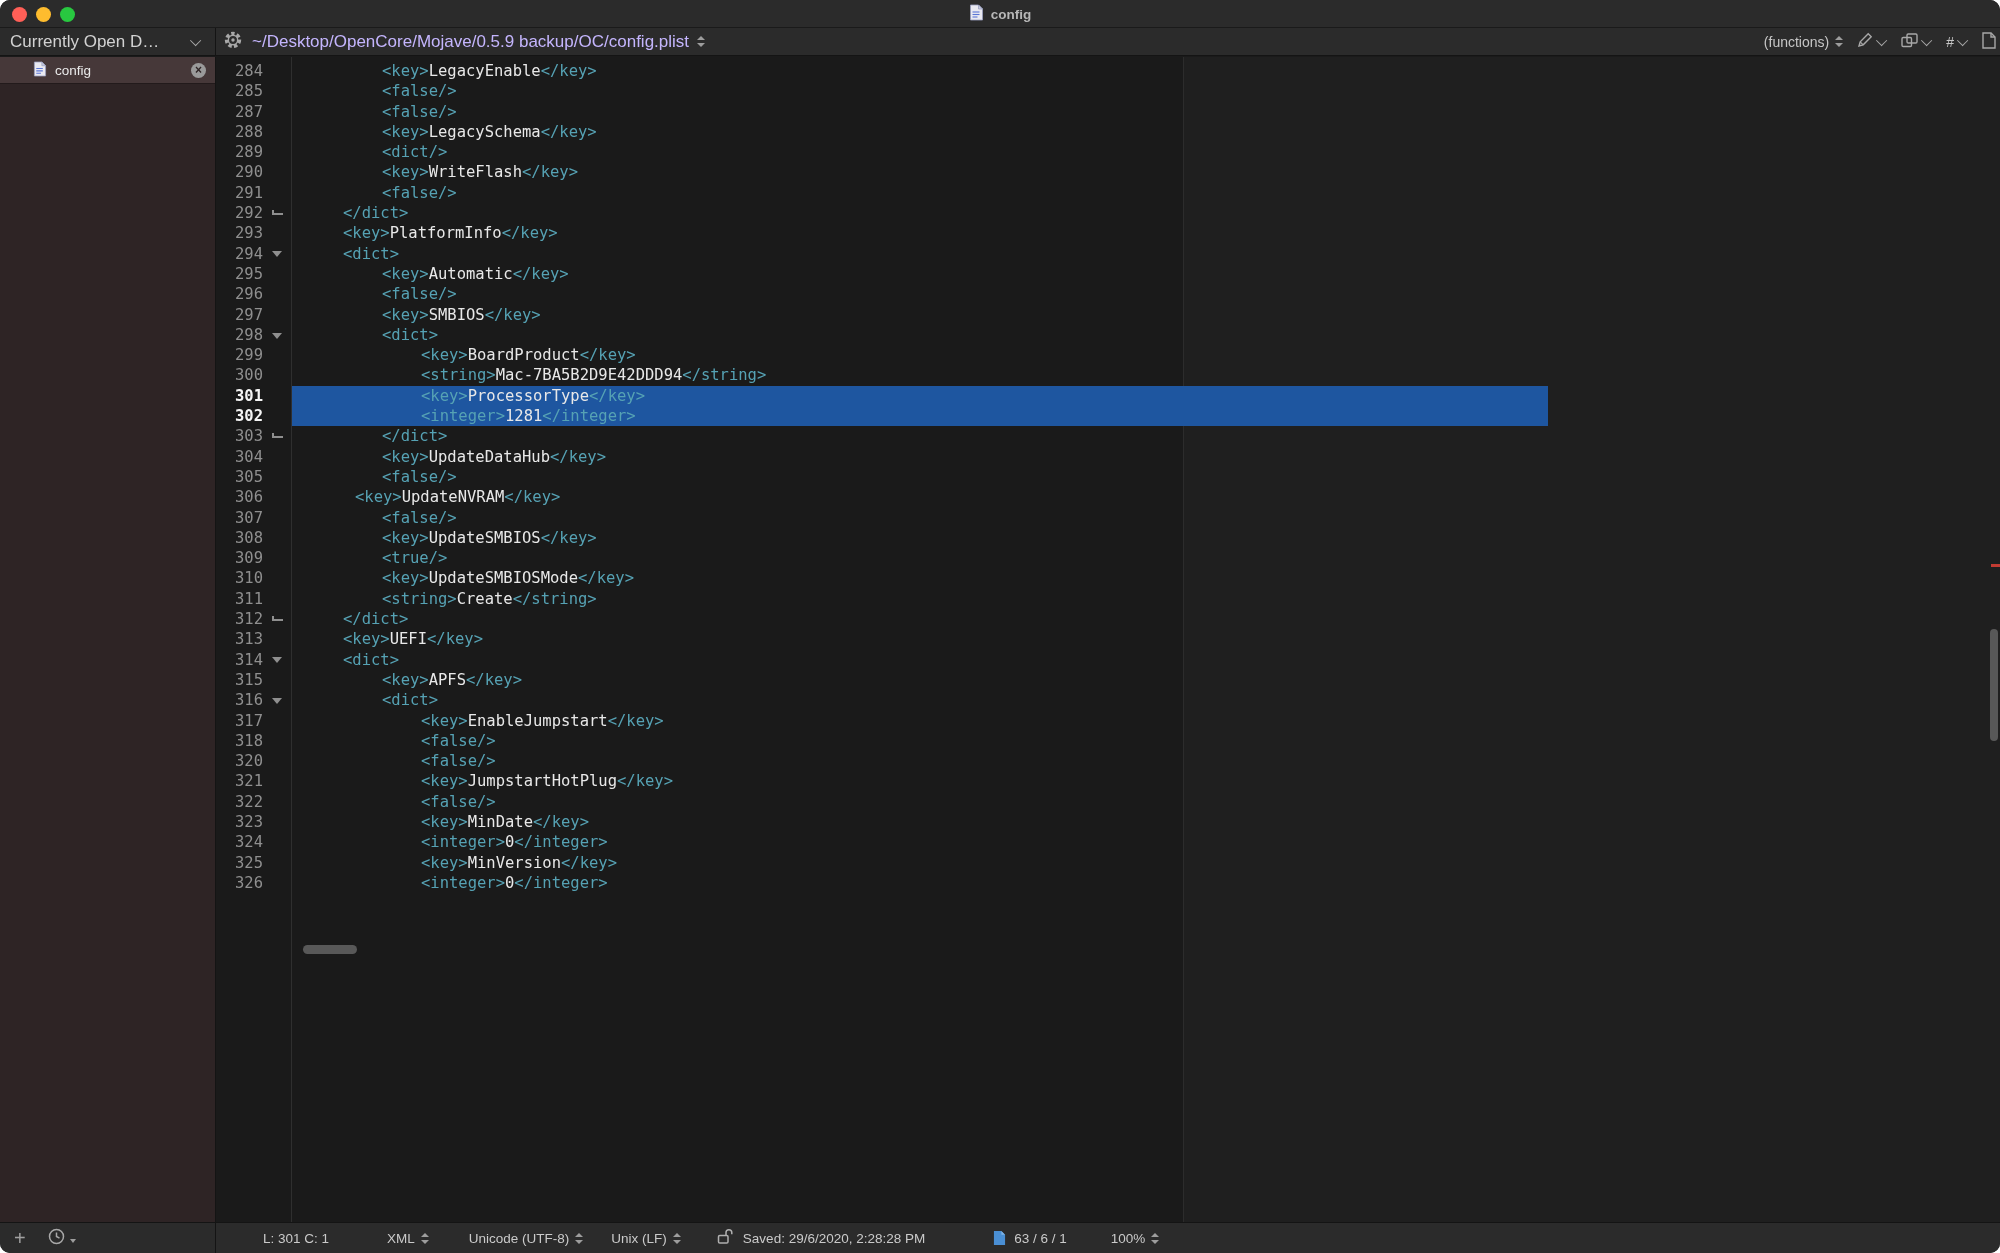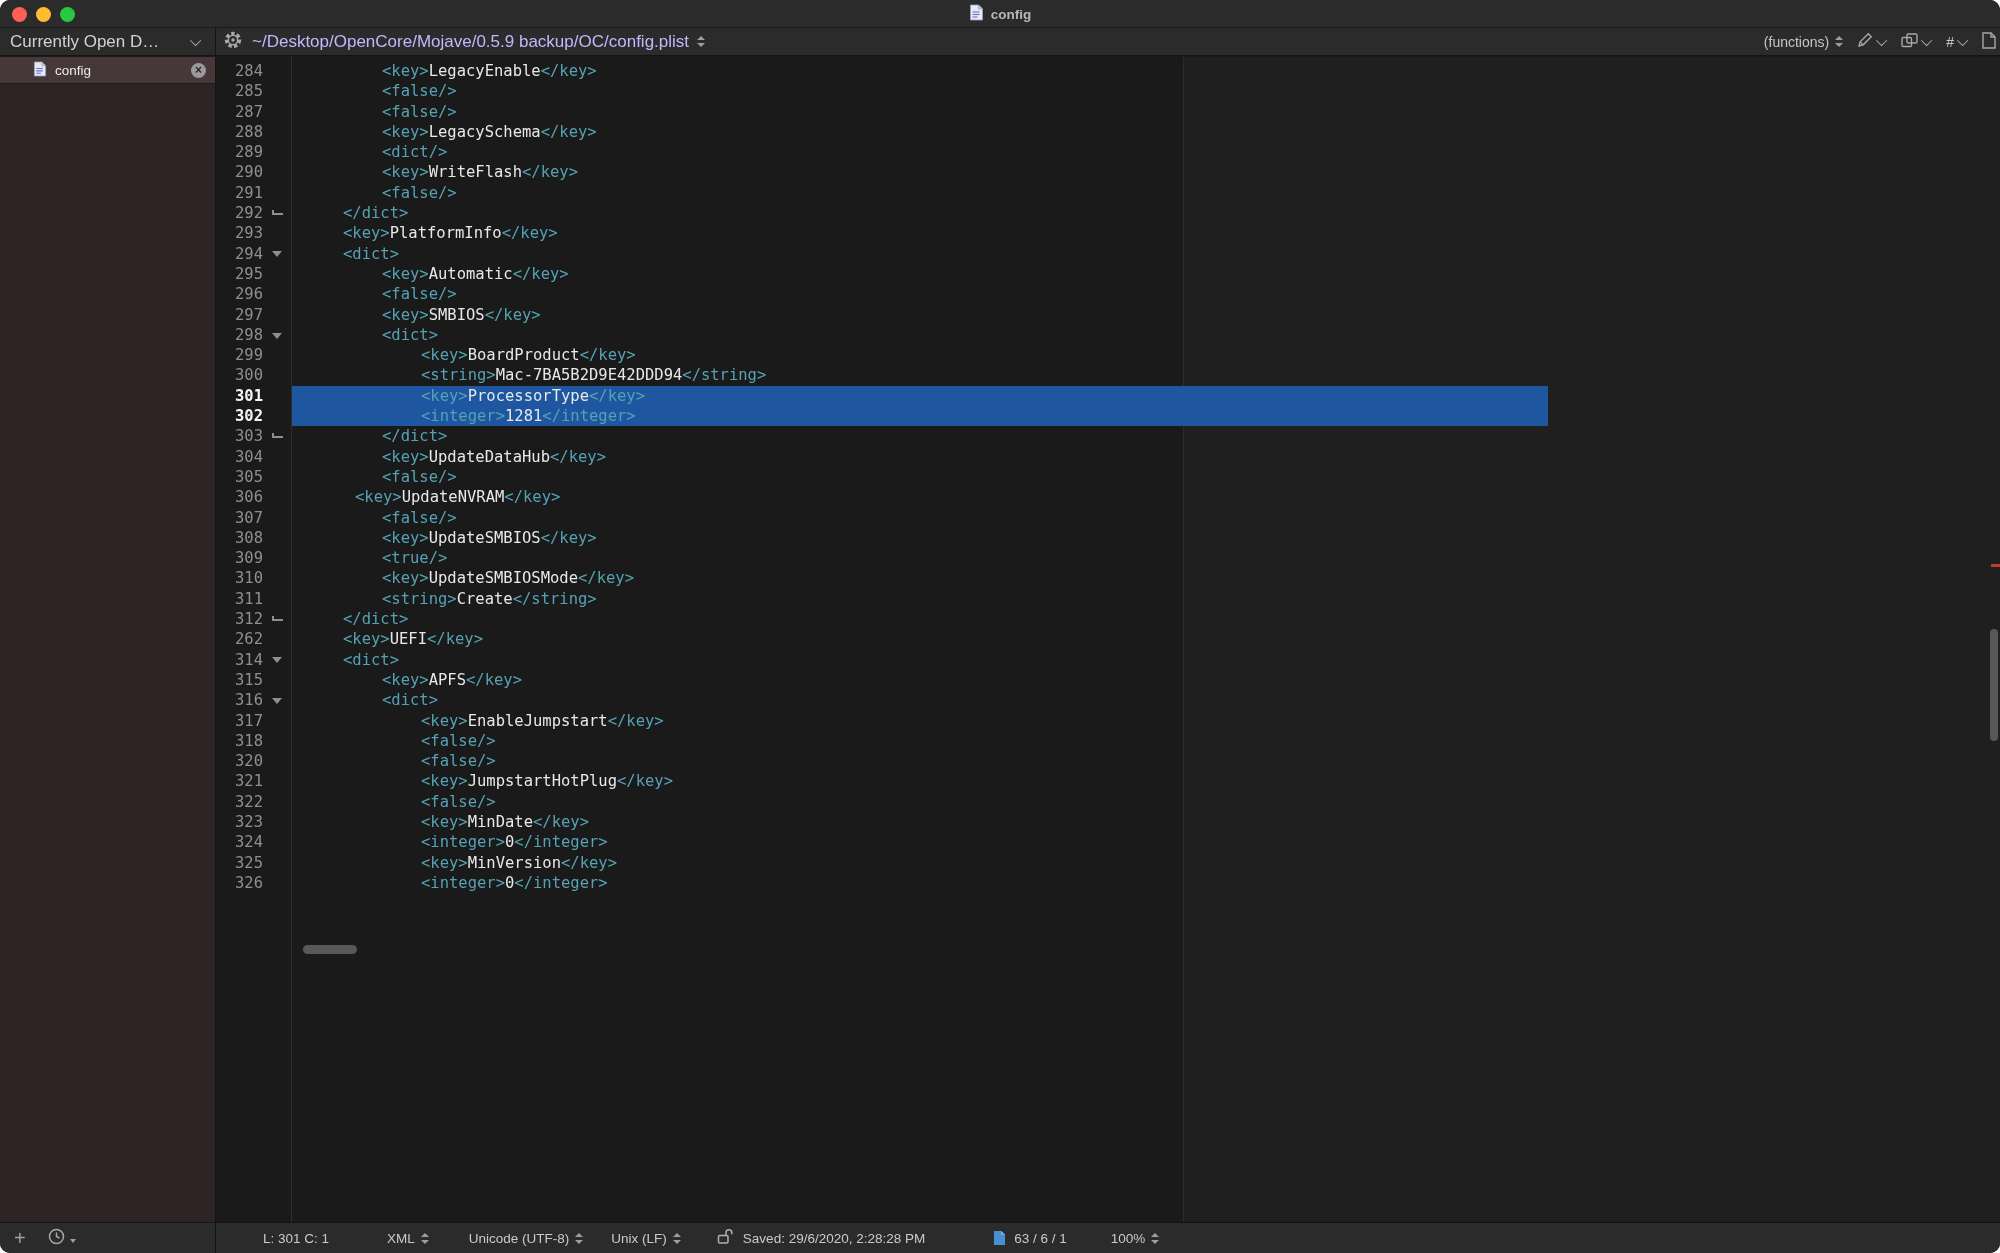--- a/index.html
+++ b/index.html
@@ -218,21 +218,21 @@
         <div class="line"><span class="ln">303</span><span class="fold"><i class="endmark"></i></span><span class="code" style="padding-left: 91px;"><span class="tag">&lt;/dict&gt;</span></span></div>
         <div class="line"><span class="ln">304</span><span class="fold"></span><span class="code" style="padding-left: 91px;"><span class="tag">&lt;key&gt;</span><span class="val">UpdateDataHub</span><span class="tag">&lt;/key&gt;</span></span></div>
         <div class="line"><span class="ln">305</span><span class="fold"></span><span class="code" style="padding-left: 91px;"><span class="tag">&lt;false/&gt;</span></span></div>
         <div class="line"><span class="ln">306</span><span class="fold"></span><span class="code" style="padding-left: 64px;"><span class="tag">&lt;key&gt;</span><span class="val">UpdateNVRAM</span><span class="tag">&lt;/key&gt;</span></span></div>
         <div class="line"><span class="ln">307</span><span class="fold"></span><span class="code" style="padding-left: 91px;"><span class="tag">&lt;false/&gt;</span></span></div>
         <div class="line"><span class="ln">308</span><span class="fold"></span><span class="code" style="padding-left: 91px;"><span class="tag">&lt;key&gt;</span><span class="val">UpdateSMBIOS</span><span class="tag">&lt;/key&gt;</span></span></div>
         <div class="line"><span class="ln">309</span><span class="fold"></span><span class="code" style="padding-left: 91px;"><span class="tag">&lt;true/&gt;</span></span></div>
         <div class="line"><span class="ln">310</span><span class="fold"></span><span class="code" style="padding-left: 91px;"><span class="tag">&lt;key&gt;</span><span class="val">UpdateSMBIOSMode</span><span class="tag">&lt;/key&gt;</span></span></div>
         <div class="line"><span class="ln">311</span><span class="fold"></span><span class="code" style="padding-left: 91px;"><span class="tag">&lt;string&gt;</span><span class="val">Create</span><span class="tag">&lt;/string&gt;</span></span></div>
         <div class="line"><span class="ln">312</span><span class="fold"><i class="endmark"></i></span><span class="code" style="padding-left: 52px;"><span class="tag">&lt;/dict&gt;</span></span></div>
-        <div class="line"><span class="ln">262</span><span class="fold"></span><span class="code" style="padding-left: 52px;"><span class="tag">&lt;key&gt;</span><span class="val">UEFI</span><span class="tag">&lt;/key&gt;</span></span></div>
+        <div class="line"><span class="ln">313</span><span class="fold"></span><span class="code" style="padding-left: 52px;"><span class="tag">&lt;key&gt;</span><span class="val">UEFI</span><span class="tag">&lt;/key&gt;</span></span></div>
         <div class="line"><span class="ln">314</span><span class="fold"><i class="tri"></i></span><span class="code" style="padding-left: 52px;"><span class="tag">&lt;dict&gt;</span></span></div>
         <div class="line"><span class="ln">315</span><span class="fold"></span><span class="code" style="padding-left: 91px;"><span class="tag">&lt;key&gt;</span><span class="val">APFS</span><span class="tag">&lt;/key&gt;</span></span></div>
         <div class="line"><span class="ln">316</span><span class="fold"><i class="tri"></i></span><span class="code" style="padding-left: 91px;"><span class="tag">&lt;dict&gt;</span></span></div>
         <div class="line"><span class="ln">317</span><span class="fold"></span><span class="code" style="padding-left: 130px;"><span class="tag">&lt;key&gt;</span><span class="val">EnableJumpstart</span><span class="tag">&lt;/key&gt;</span></span></div>
         <div class="line"><span class="ln">318</span><span class="fold"></span><span class="code" style="padding-left: 130px;"><span class="tag">&lt;false/&gt;</span></span></div>
         <div class="line"><span class="ln">320</span><span class="fold"></span><span class="code" style="padding-left: 130px;"><span class="tag">&lt;false/&gt;</span></span></div>
         <div class="line"><span class="ln">321</span><span class="fold"></span><span class="code" style="padding-left: 130px;"><span class="tag">&lt;key&gt;</span><span class="val">JumpstartHotPlug</span><span class="tag">&lt;/key&gt;</span></span></div>
         <div class="line"><span class="ln">322</span><span class="fold"></span><span class="code" style="padding-left: 130px;"><span class="tag">&lt;false/&gt;</span></span></div>
         <div class="line"><span class="ln">323</span><span class="fold"></span><span class="code" style="padding-left: 130px;"><span class="tag">&lt;key&gt;</span><span class="val">MinDate</span><span class="tag">&lt;/key&gt;</span></span></div>
         <div class="line"><span class="ln">324</span><span class="fold"></span><span class="code" style="padding-left: 130px;"><span class="tag">&lt;integer&gt;</span><span class="val">0</span><span class="tag">&lt;/integer&gt;</span></span></div>

